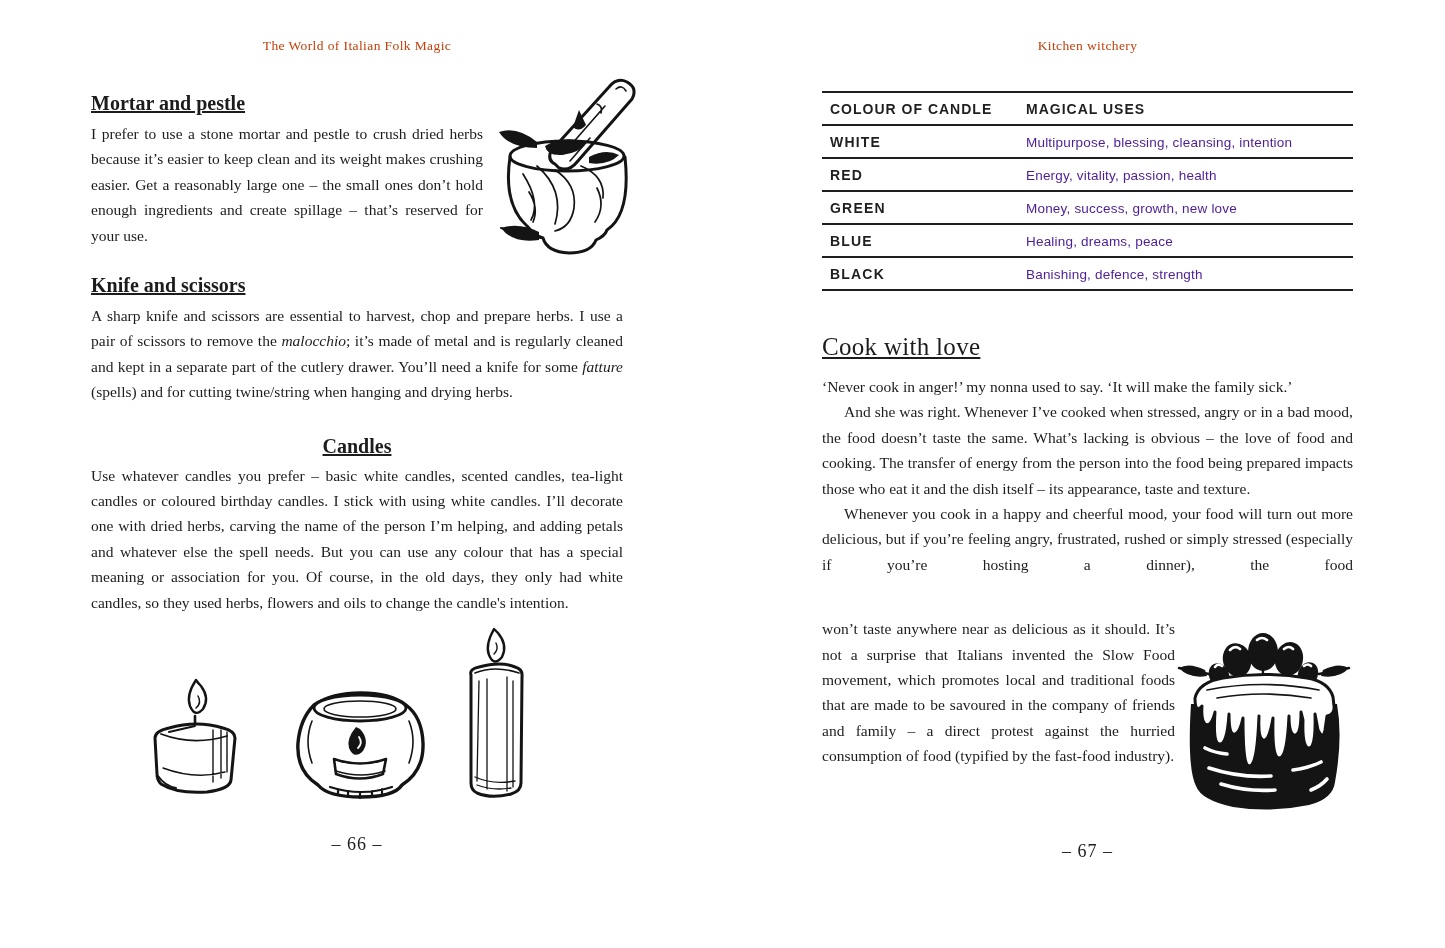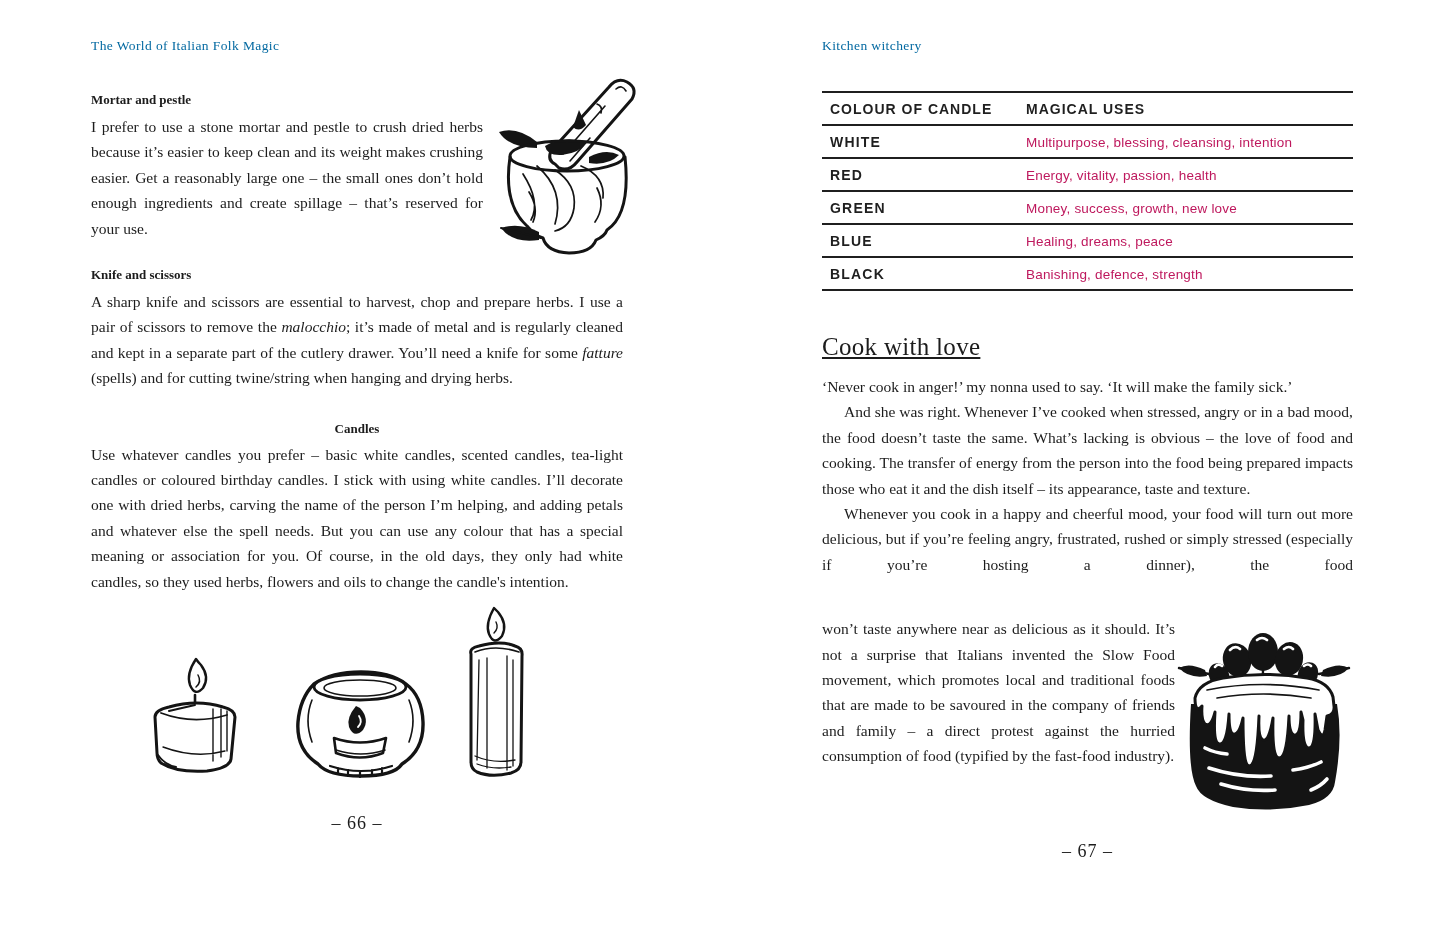--- a/index.html
+++ b/index.html
@@ -2,23 +2,23 @@
 <html><head>
 <meta charset="utf-8">
 <style>
   html,body{margin:0;padding:0;background:#ffffff;}
   #root{position:relative;width:1445px;height:948px;background:#ffffff;
         font-family:"Liberation Serif",serif;color:#1c1c1c;overflow:hidden;}
   .col{position:absolute;top:0;}
   .col-left{left:91px;width:532px;}
   .col-right{left:822px;width:531px;}
 
-  .running-head{font-size:13.5px;letter-spacing:.4px;margin-top:38px;color:#0369a1;}
-
-  .sec-head{font-size:13px;font-weight:bold;margin:0;}
+  .running-head{font-size:13.5px;letter-spacing:.4px;text-align:center;margin-top:38px;color:#c2410c;}
+
+  .sec-head{font-size:20px;font-weight:bold;margin:0;text-decoration:underline;}
   .sec-head.mortar{margin-top:38px;}
   .sec-head.knife{margin-top:26px;}
   .sec-head.candles{margin-top:30px;text-align:center;}
 
   p.body{font-size:15.5px;line-height:25.4px;text-align:justify;margin:6px 0 0 0;}
   p.body .it{font-style:italic;}
   .narrow{width:392px;}
 
   .illo-mortar{position:absolute;left:402px;top:64px;}
 
@@ -29,21 +29,21 @@
 
   .pagenum{text-align:center;font-size:18px;margin-top:31px;letter-spacing:1px;}
 
   table.candle-table{width:531px;margin-top:37px;border-collapse:collapse;
         font-family:"Liberation Sans",sans-serif;color:#1f1f1f;
         border-top:2px solid #1f1f1f;border-bottom:2px solid #f97316;}
   table.candle-table tr{border-bottom:2px solid #1f1f1f;}
   table.candle-table th,table.candle-table td{padding:8px 0 7px 8px;text-align:left;vertical-align:middle;}
   table.candle-table th{font-size:14px;font-weight:bold;letter-spacing:1px;}
   table.candle-table td.c-colour{font-size:14px;font-weight:bold;letter-spacing:1.2px;width:188px;}
-  table.candle-table td.c-uses{font-size:13.5px;letter-spacing:.2px;color:#be185d;}
+  table.candle-table td.c-uses{font-size:13.5px;letter-spacing:.2px;color:#4c1d95;}
 
   .cook-head{font-size:25px;font-weight:400;letter-spacing:.3px;margin:42px 0 0 0;text-decoration:underline;}
   .cook-text{margin-top:13px;}
   .cook-text p.body{margin:0;}
   p.indent{text-indent:22px;}
   p.stretch{text-align-last:justify;}
   .wrap-row{display:flex;align-items:flex-start;margin-top:39px;}
   .wrap-row .wrap-text{width:366px;}
   .wrap-row .illo-cake{margin-left:auto;margin-top:2px;}
 

